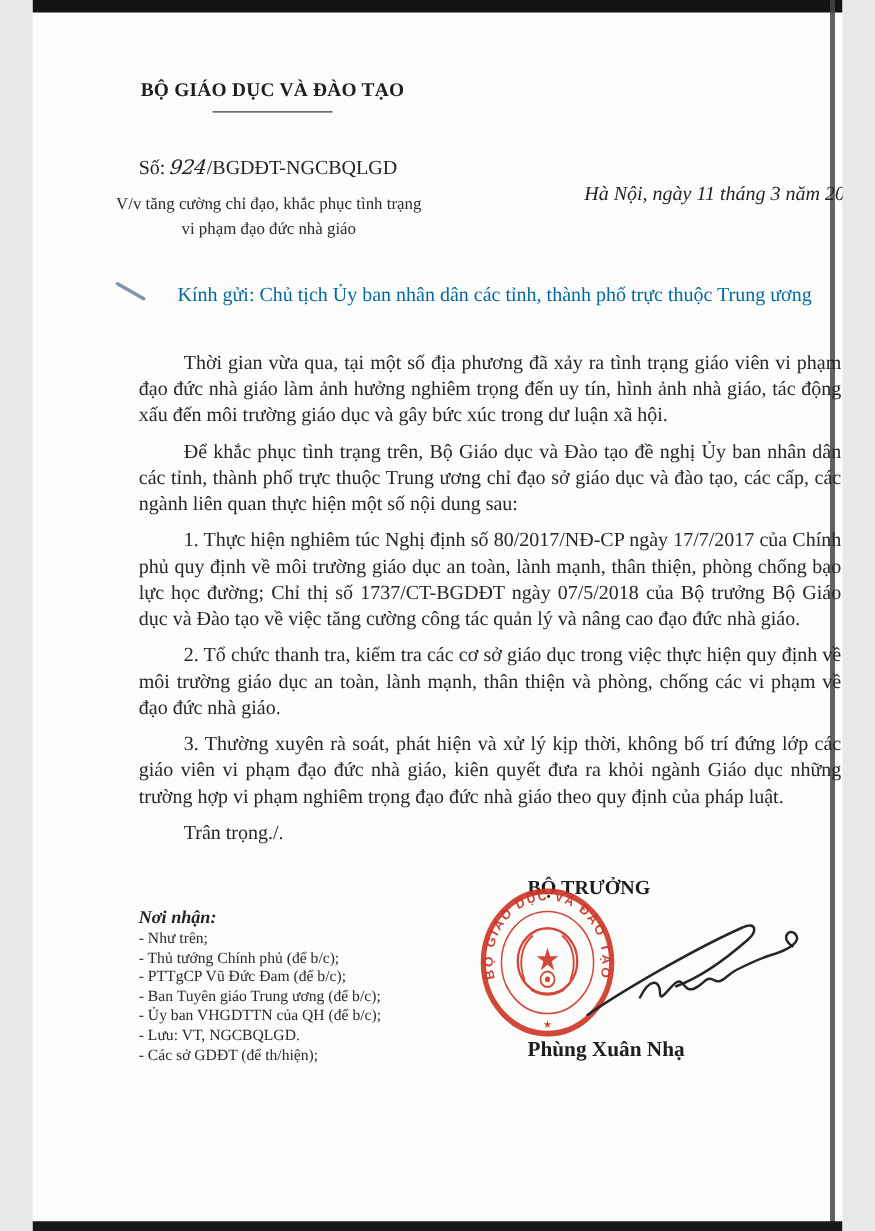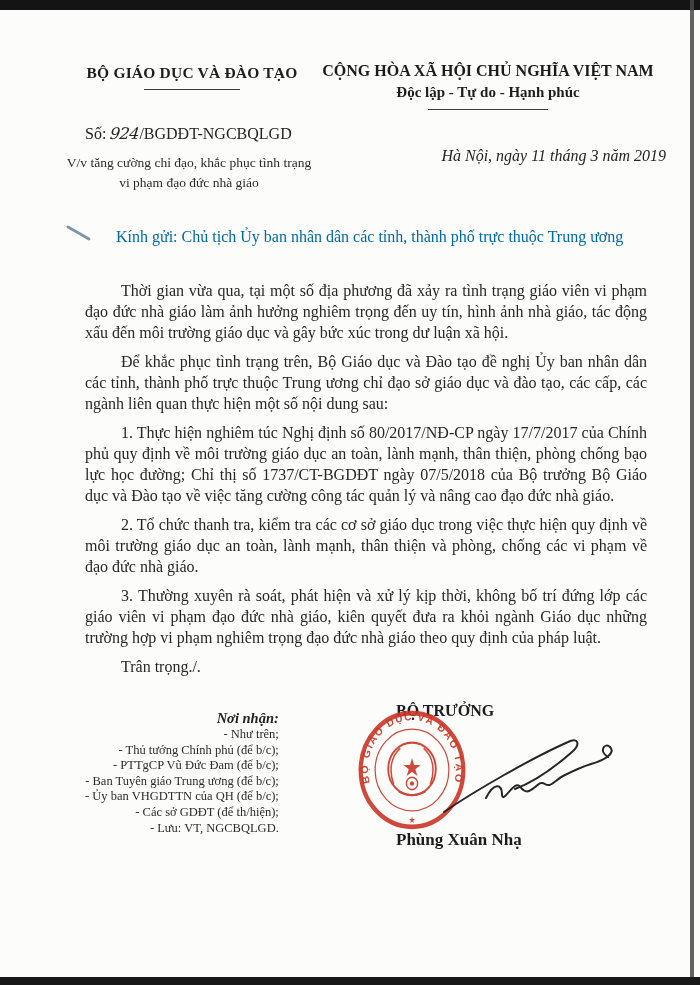--- a/index.html
+++ b/index.html
@@ -1,17 +1,17 @@
 <!DOCTYPE html>
 <html><head>
 <meta charset="utf-8">
 <style>
   html,body { margin:0; padding:0; background:#e8e8e8; }
   .page {
-    position:relative; width:700px; height:985px; margin:0 auto;
+    position:relative; width:648px; height:985px; margin:0 auto;
     background:#fcfcfa; overflow:hidden;
     font-family:"Liberation Serif", serif; color:#262626;
   }
   .scan-bar-top { position:absolute; top:0; left:0; width:100%; height:10px; background:#141414; }
   .scan-bar-bottom { position:absolute; bottom:0; left:0; width:100%; height:8px; background:#181818; }
   .scan-edge-right { position:absolute; top:0; right:6px; width:4px; height:100%; background:#474747; opacity:.85; }
 
   
   .hdr-left { position:absolute; left:78px; top:64px; width:228px; text-align:center; }
   .issuer { font-weight:bold; font-size:15.5px; letter-spacing:.2px; color:#1e1e1e; }
@@ -31,45 +31,40 @@
 
   .salutation { position:absolute; left:116px; top:228px; width:540px; font-size:16px; color:#0369a1; }
 
   
   .body { position:absolute; left:85px; top:280px; width:562px; }
   .body p { margin:0 0 8px 0; font-size:16px; line-height:21px; text-align:justify; text-indent:36px; color:#272727; }
   .closing { margin-top:2px !important; text-align:left !important; }
 
   
   .footer { position:absolute; left:0; top:698px; width:700px; height:185px; }
-  .recipients { position:absolute; left:85px; top:12px;text-align:right; }
+  .recipients { position:absolute; left:85px; top:28px; }
   .recipients-label { font-weight:bold; font-style:italic; font-size:14.5px; color:#222; }
   .recipient-item { font-size:12.5px; line-height:15.6px; color:#2b2b2b; }
   .sign-title { position:absolute; left:396px; top:4px; width:172px; text-align:left; font-weight:bold; font-size:16px; color:#1d1d1d; }
   .stamp { position:absolute; left:356px; top:10px; z-index:1; }
   .signature { position:absolute; left:428px; top:22px; z-index:2; }
   .sign-name { position:absolute; left:396px; top:132px; width:172px; text-align:left; font-weight:bold; font-size:17px; color:#1d1d1d; }
 </style>
 </head>
 <body>
 
 <div class="page">
 
   <div class="scan-bar-top"></div>
   <div class="scan-edge-right"></div>
   <div class="scan-bar-bottom"></div>
 
   <div class="hdr-left">
     <div class="issuer">BỘ GIÁO DỤC VÀ ĐÀO TẠO</div>
     <div class="rule-left"></div>
-  </div>
-  <div class="hdr-right">
-    <div class="national">CỘNG HÒA XÃ HỘI CHỦ NGHĨA VIỆT NAM</div>
-    <div class="motto">Độc lập - Tự do - Hạnh phúc</div>
-    <div class="rule-right"></div>
   </div>
 
   <div class="doc-number">
     <span>Số: </span><span class="hand">924</span><span>/BGDĐT-NGCBQLGD</span>
   </div>
   <div class="subject">V/v tăng cường chỉ đạo, khắc phục tình trạng vi phạm đạo đức nhà giáo</div>
   <div class="place-date">Hà Nội, ngày 11 tháng 3 năm 2019</div>
 
   <svg class="pen-mark" width="26" height="18" viewBox="0 0 26 18">
     <path d="M2,3 C9,7 16,11 23,15" stroke="#7f94ab" stroke-width="2.8" fill="none" stroke-linecap="round"></path>
@@ -88,22 +83,22 @@
 
   <div class="footer">
 
     <div class="recipients">
       <div class="recipients-label">Nơi nhận:</div>
       <div class="recipient-item">- Như trên;</div>
       <div class="recipient-item">- Thủ tướng Chính phủ (để b/c);</div>
       <div class="recipient-item">- PTTgCP Vũ Đức Đam (để b/c);</div>
       <div class="recipient-item">- Ban Tuyên giáo Trung ương (để b/c);</div>
       <div class="recipient-item">- Ủy ban VHGDTTN của QH (để b/c);</div>
+      <div class="recipient-item">- Lưu: VT, NGCBQLGD.</div>
       <div class="recipient-item">- Các sở GDĐT (để th/hiện);</div>
-      <div class="recipient-item">- Lưu: VT, NGCBQLGD.</div>
     </div>
 
     <div class="sign-title">BỘ TRƯỞNG</div>
 
     <svg class="stamp" width="112" height="124" viewBox="0 0 120 120" preserveAspectRatio="none">
       <g stroke="#cc3526" fill="none" opacity="0.9">
         <circle cx="60" cy="60" r="55" stroke-width="4.5"></circle>
         <circle cx="60" cy="60" r="39.5" stroke-width="1.3"></circle>
 
         <circle cx="60" cy="59" r="25.5" stroke-width="2"></circle>

